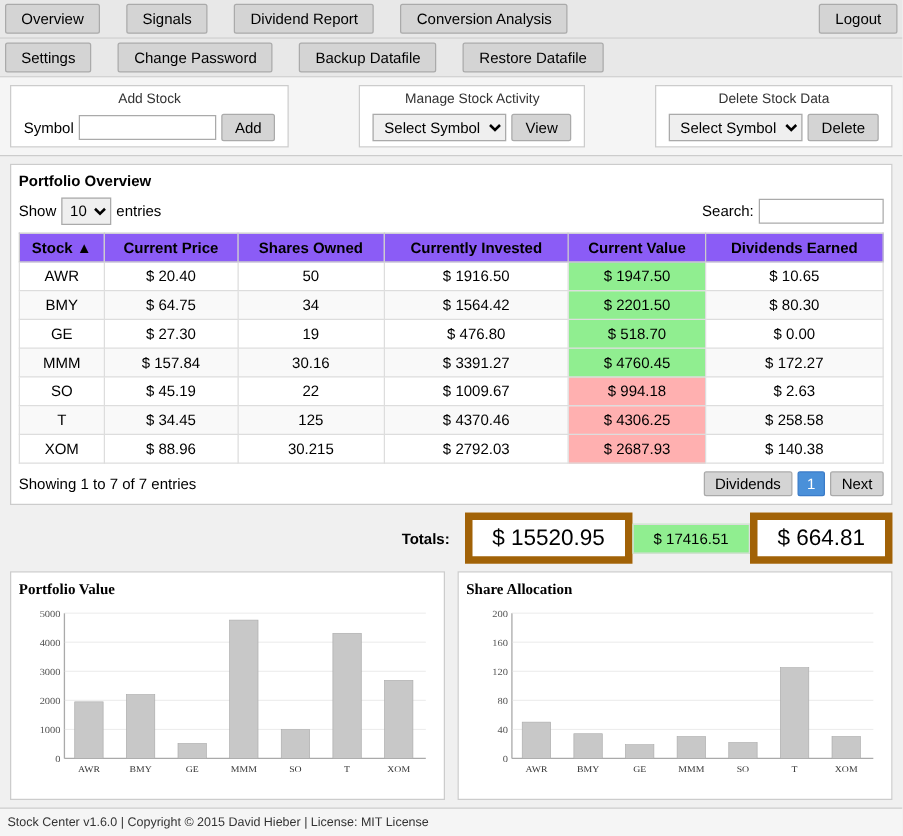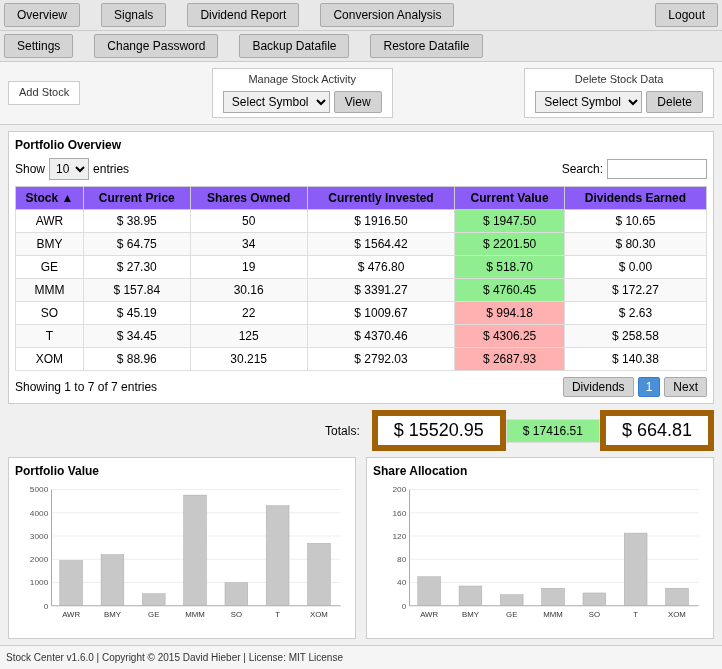--- a/index.html
+++ b/index.html
@@ -38,26 +38,26 @@
     .cell-green { background: #90ee90 !important; }
     .cell-red { background: #ffb0b0 !important; }
 
     
     .pagination { display: flex; align-items: center; justify-content: space-between; margin-top: 6px; font-size: 12px; }
     .page-btn { background: #d4d4d4; border: 1px solid #aaa; padding: 2px 8px; cursor: pointer; font-size: 12px; border-radius: 2px; }
     .page-num { background: #4a90d9; color: #fff; border: 1px solid #3a7bc8; padding: 2px 7px; font-size: 12px; border-radius: 2px; }
 
     
     .totals-row { display: flex; align-items: center; justify-content: flex-end; margin: 4px 8px; gap: 0; }
-    .totals-label { font-weight: normal; padding: 4px 12px; text-align: right; font-size: 12px; }
+    .totals-label { font-weight: bold; padding: 4px 12px; text-align: right; font-size: 12px; }
     .totals-cell { border: 6px solid #a16207; padding: 4px 16px; font-size: 18px; background: #fff; }
     .totals-cell-green { border: 1px solid #ddd; padding: 4px 16px; font-size: 12px; background: #90ee90; }
 
     
-    .charts-section { display: flex; margin: 6px 8px; gap: 10px; }
+    .charts-section { display: flex; margin: 6px 8px; gap: 10px; font-family: Liberation Serif, serif; }
     .chart-container { flex: 1; border: 1px solid #ccc; background: #fff; padding: 6px; }
     .chart-title { font-size: 12px; font-weight: bold; margin-bottom: 4px; }
     .chart-area { position: relative; height: 150px; }
     svg { width: 100%; height: 100%; }
 
     
     .footer { padding: 6px; font-size: 10px; color: #333; border-top: 1px solid #ccc; background: #f5f5f5; margin-top: 4px; }
   </style>
 </head>
 <body>
@@ -75,20 +75,25 @@
   <button class="nav-btn">Settings</button>
   <button class="nav-btn">Change Password</button>
   <button class="nav-btn">Backup Datafile</button>
   <button class="nav-btn">Restore Datafile</button>
 </div>
 
 <div class="top-section">
 
   <div class="top-group">
     <div class="top-group-label">Add Stock</div>
+    <div class="top-group-row">
+      <label>Symbol</label>
+      <input type="text" style="">
+      <button class="btn-small">Add</button>
+    </div>
   </div>
 
   <div class="top-group">
     <div class="top-group-label">Manage Stock Activity</div>
     <div class="top-group-row">
       <select>
         <option>Select Symbol</option>
       </select>
       <button class="btn-small">View</button>
     </div>
@@ -129,21 +134,21 @@
         <th>Current Price</th>
         <th>Shares Owned</th>
         <th>Currently Invested</th>
         <th>Current Value</th>
         <th>Dividends Earned</th>
       </tr>
     </thead>
     <tbody id="table-body">
     <tr>
           <td>AWR</td>
-          <td>$ 38.95</td>
+          <td>$ 20.40</td>
           <td>50</td>
           <td>$ 1916.50</td>
           <td class="cell-green">$ 1947.50</td>
           <td>$ 10.65</td>
         </tr>
         <tr>
           <td>BMY</td>
           <td>$ 64.75</td>
           <td>34</td>
           <td>$ 1564.42</td>

